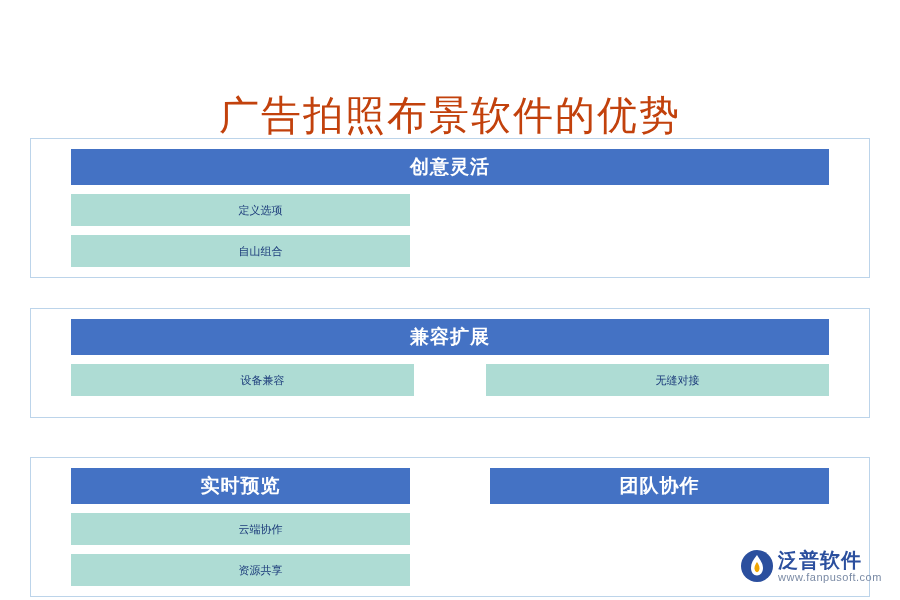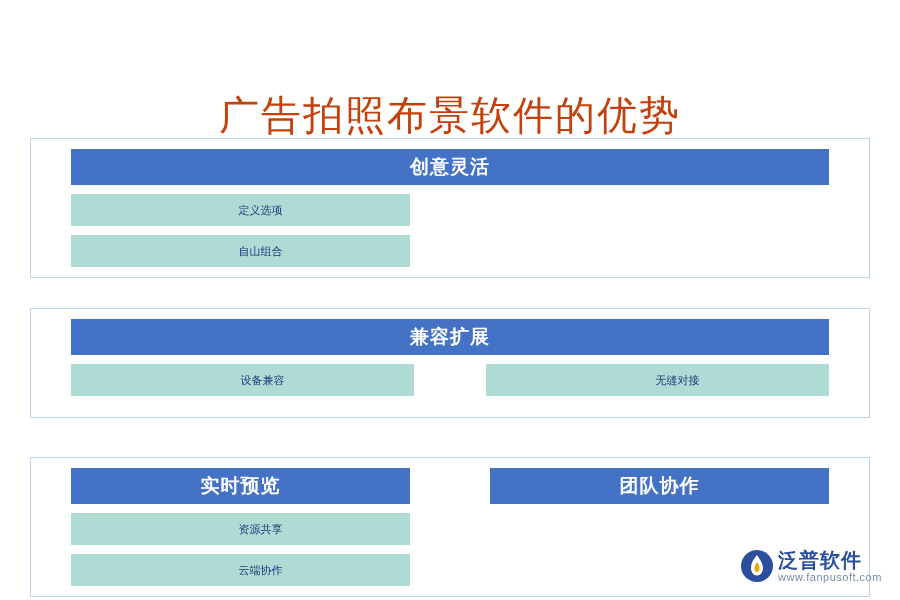--- a/index.html
+++ b/index.html
@@ -166,22 +166,22 @@
   </div>
 </div>
 
 <div class="group group-3">
   <div class="g3-headers">
     <div class="header-box header-half">实时预览</div>
     <div class="header-box header-half">团队协作</div>
   </div>
   <div class="two-col-wrap">
     <div class="col half">
+      <div class="cell">云端协作</div>
       <div class="cell">资源共享</div>
-      <div class="cell">云端协作</div>
     </div>
   </div>
 </div>
 
 <div class="logo">
   <svg class="logo-mark" viewBox="0 0 34 34">
     <circle cx="17" cy="17" r="16" fill="#2b4f9e"></circle>
     <path d="M17 6 C13 11 11 14 11 19 C11 23.4 13.7 26.5 17 26.5 C20.3 26.5 23 23.4 23 19 C23 14.5 20.5 11.5 17 6 Z" fill="#ffffff"></path>
     <path d="M17 13 C15.2 15.8 14.5 17.2 14.5 19.3 C14.5 21.6 15.6 23.2 17 23.2 C18.4 23.2 19.5 21.6 19.5 19.3 C19.5 17.2 18.8 15.8 17 13 Z" fill="#f0a500"></path>
   </svg>

